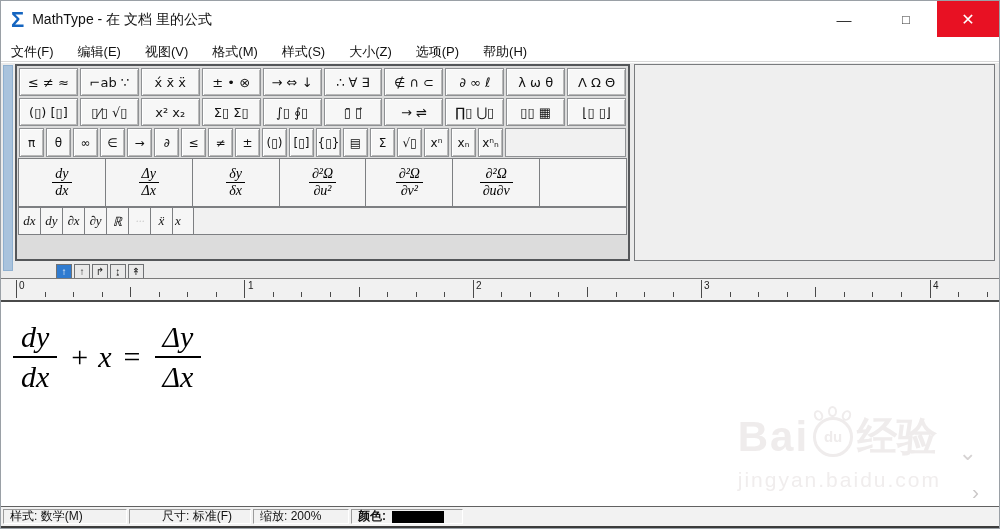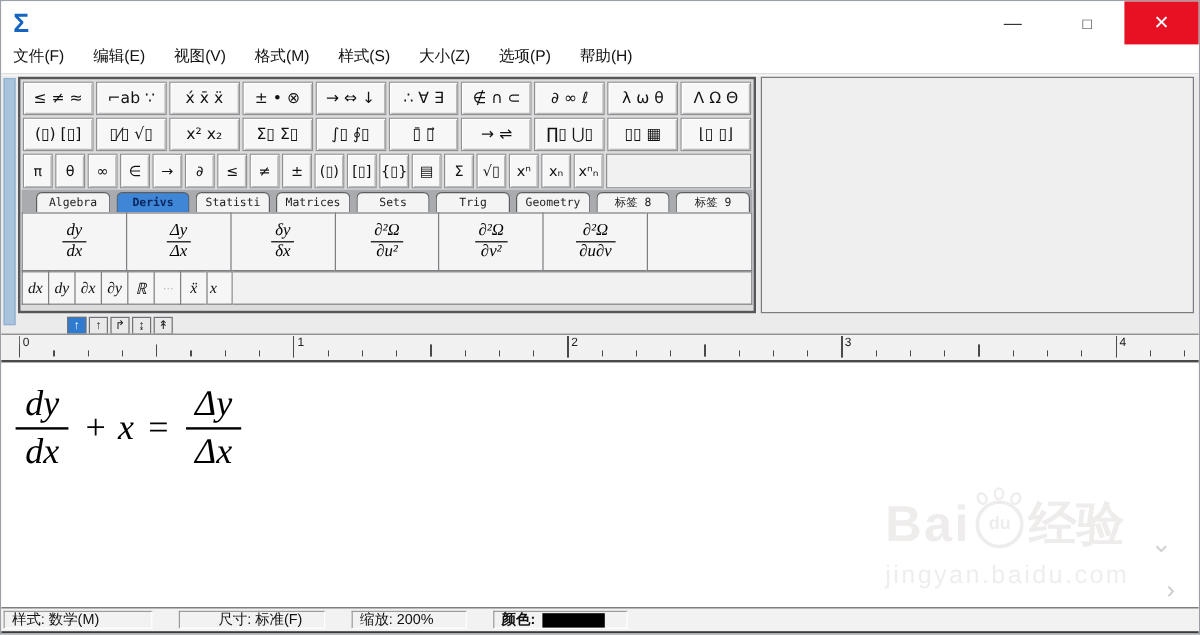--- a/index.html
+++ b/index.html
@@ -10,21 +10,21 @@
   }
   
   .titlebar { position:absolute; top:0; left:0; right:0; height:37px; background:#fff; display:flex; align-items:center; }
   .appicon { color:#1565c0; font-weight:bold; font-size:22px; margin:0 8px 0 10px; line-height:1; }
   .title { font-size:14px; color:#111; }
   .winbtns { position:absolute; right:0; top:0; height:36px; display:flex; }
   .wbtn { width:62px; height:36px; display:flex; align-items:center; justify-content:center; font-size:15px; color:#333; cursor:default; }
   .wbtn.max { font-size:13px; }
   .wbtn.close { background:#e81123; color:#fff; font-size:16px; }
   
-  .menubar { position:absolute; top:37px; left:0; right:0; height:24px; background:#fff; display:flex; align-items:flex-start; padding-left:10px; border-bottom:1px solid #d8d8d8; }
+  .menubar { position:absolute; top:37px; left:0; right:0; height:24px; background:#fff; display:flex; align-items:flex-end; padding-left:10px; border-bottom:1px solid #d8d8d8; }
   .menuitem { font-size:13px; color:#111; margin-right:24px; white-space:nowrap; }
   
   .toolzone { position:absolute; top:62px; left:0; right:0; height:215px; background:#ebebeb; }
   .bluestrip { position:absolute; left:2px; top:2px; width:10px; height:206px; background:#a9c3dd; border:1px solid #8fb0d0; }
   .palette { position:absolute; left:14px; top:1px; width:615px; height:197px; border:2px solid #55575a; background:#dcdcdc; padding:1px; }
   .prow { display:flex; height:30px; }
   .pbtn {
     flex:1; margin:1px; background:#f7f7f7; border:1px solid #8f9194;
     box-shadow:inset 1px 1px 0 #fff, inset -1px -1px 0 #b9b9b9;
     font-size:13px; color:#111; display:flex; align-items:center; justify-content:center;
@@ -89,32 +89,33 @@
   .wm-paw { position:relative; width:40px; height:40px; border:3px solid #efecec; border-radius:50%; display:flex; align-items:center; justify-content:center; font-size:15px; color:#efecec; }
   .wm-paw i { position:absolute; width:9px; height:11px; border:2px solid #efecec; border-radius:50%; background:#fff; top:-10px; }
   .wm-paw i:nth-child(1){ left:-2px; transform:rotate(-25deg); }
   .wm-paw i:nth-child(2){ left:12px; top:-14px; }
   .wm-paw i:nth-child(3){ left:26px; transform:rotate(25deg); }
   .wm-suffix { font-size:40px; color:#efecec; }
   .wm-url { font-size:21px; letter-spacing:2px; color:#f0eded; margin-top:4px; }
   .chev-down { position:absolute; right:22px; bottom:42px; color:#d6d3d3; font-size:22px; line-height:1; }
   .chev-right { position:absolute; right:20px; bottom:4px; color:#cbc8c8; font-size:21px; line-height:1; }
   
-  .statusbar { position:absolute; left:0; right:0; bottom:0; height:22px; background:#f2f2f2; border-top:1px solid #616161; border-bottom:2px solid #3c3c3c; display:flex; gap:22px; padding:2px 0 2px 2px; }
+  .statusbar { position:absolute; left:0; right:0; bottom:0; height:22px; background:#f2f2f2; border-top:1px solid #616161; border-bottom:2px solid #3c3c3c; display:flex; gap:2px; padding:2px 0 2px 2px; }
   .sbox { border:1px solid; border-color:#9b9b9b #ffffff #ffffff #9b9b9b; background:#f2f2f2; font-size:12px; color:#111; display:flex; align-items:center; padding:0 6px; white-space:nowrap; }
   .sbox.b1 { width:124px; } .sbox.b2 { width:122px;padding-left:32px; } .sbox.b3 { width:96px; } .sbox.b4 { width:112px; gap:6px;font-weight:bold; }
   .swatch { width:52px; height:12px; background:#000; display:inline-block; }
 </style>
 </head>
 <body>
 
 <div class="win">
 
   <div class="titlebar">
     <span class="appicon">Σ</span>
+    <span class="title">MathType - 在 文档 里的公式</span>
     <div class="winbtns">
       <div class="wbtn">—</div>
       <div class="wbtn max">□</div>
       <div class="wbtn close">✕</div>
     </div>
   </div>
 
   <div class="menubar">
 
   <span class="menuitem">文件(F)</span>
@@ -175,32 +176,20 @@
             <button class="pbtn">▤</button>
             <button class="pbtn">Σ</button>
             <button class="pbtn">√▯</button>
             <button class="pbtn">xⁿ</button>
             <button class="pbtn">xₙ</button>
             <button class="pbtn">xⁿₙ</button>
           </span>
         <span class="filler"></span>
       </div>
 
-      <div class="tabs">
-
-      <div class="tab">Algebra</div>
-          <div class="tab active">Derivs</div>
-          <div class="tab">Statisti</div>
-          <div class="tab">Matrices</div>
-          <div class="tab">Sets</div>
-          <div class="tab">Trig</div>
-          <div class="tab">Geometry</div>
-          <div class="tab">标签 8</div>
-          <div class="tab">标签 9</div>
-        </div>
 
       <div class="bigrow">
 
       <button class="bigbtn">
           <span class="frac">
             <span class="fn">dy</span>
             <span class="fd">dx</span>
           </span>
         </button>
           <button class="bigbtn">

